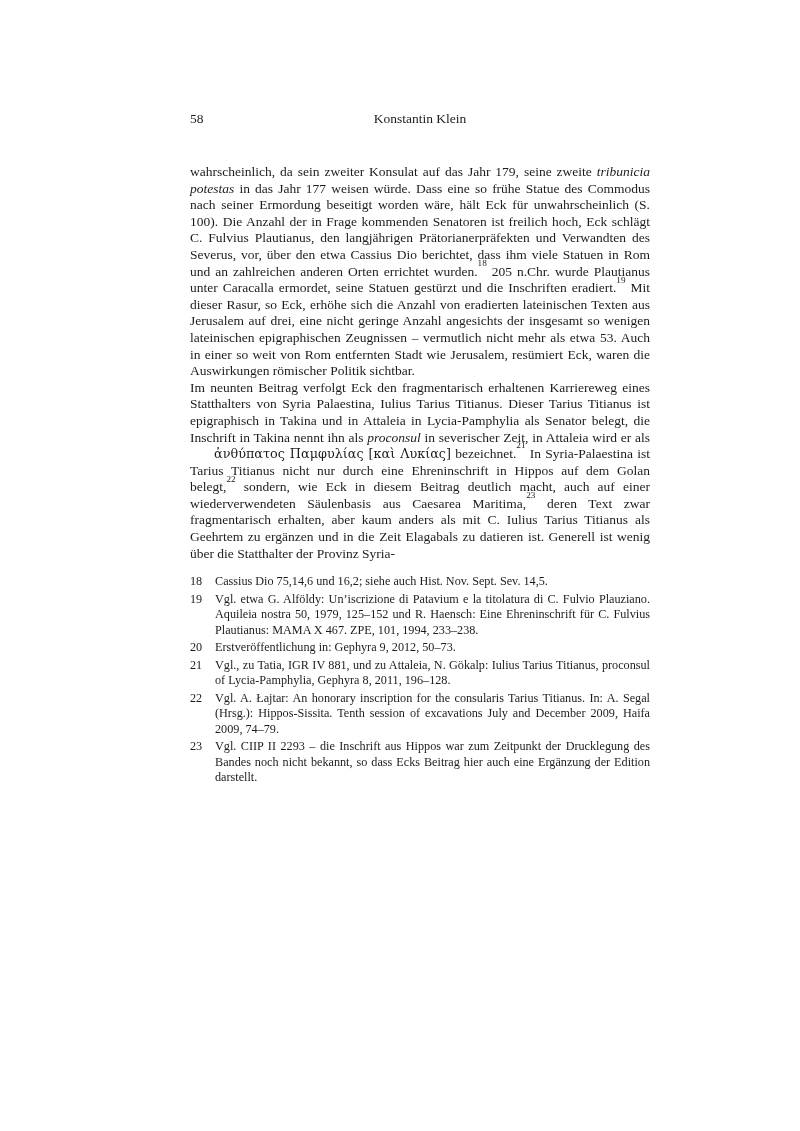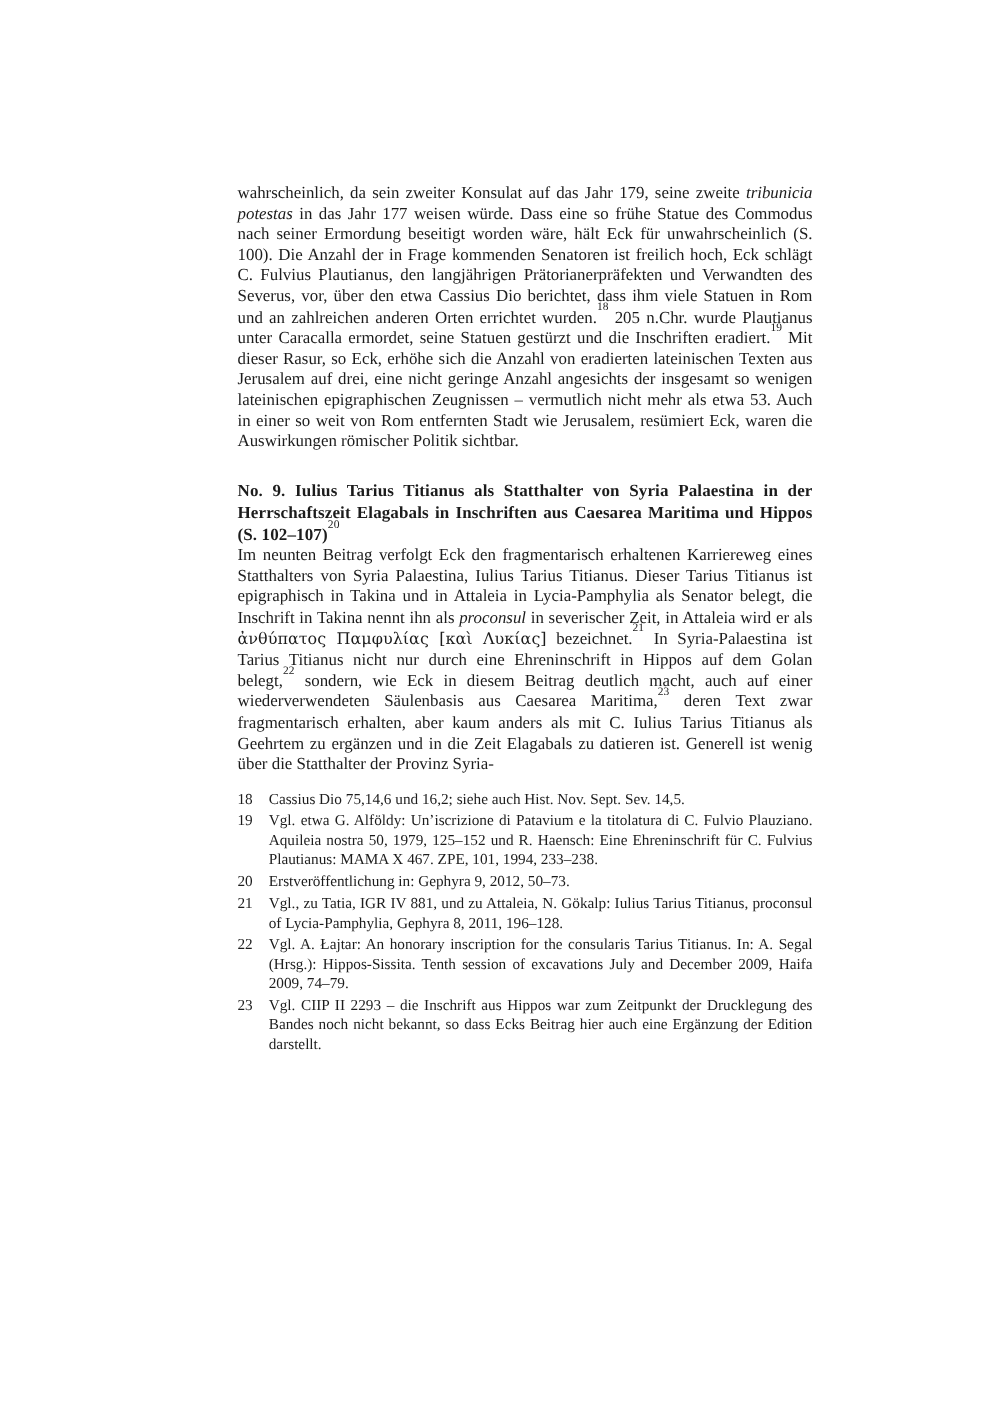--- a/index.html
+++ b/index.html
@@ -68,20 +68,21 @@
     line-height: 0;
     position: relative;
     top: -0.45em;
   }
   em {
     font-style: italic;
   }
   .greek {
     font-family: "DejaVu Serif", serif;
     font-size: 12.8px;
+    margin-left: 24px;
   }
   .footnotes {
     margin-top: 12px;
     font-size: 12.2px;
     line-height: 15.5px;
   }
   .footnote {
     display: flex;
     margin-bottom: 2px;
   }
@@ -95,24 +96,27 @@
     hyphens: auto;
     -webkit-hyphens: auto;
   }
 </style>
 </head>
 <body>
 
 <div class="page">
   <div class="text-block">
 
+    <div class="running-head">
+      <span class="page-number">58</span>
+      <div class="running-title">Konstantin Klein</div>
+    </div>
 
     <p class="body-para para-first"><span>wahrscheinlich, da sein zweiter Konsulat auf das Jahr 179, seine zweite </span><em>tribunicia potestas</em><span> in das Jahr 177 weisen würde. Dass eine so frühe Statue des Commodus nach seiner Ermordung beseitigt worden wäre, hält Eck für unwahrscheinlich (S. 100). Die Anzahl der in Frage kommenden Senatoren ist freilich hoch, Eck schlägt C. Fulvius Plautianus, den langjährigen Prätorianerpräfekten und Verwandten des Severus, vor, über den etwa Cassius Dio berichtet, dass ihm viele Statuen in Rom und an zahlreichen anderen Orten errichtet wurden.</span><sup class="sup">18</sup><span> 205 n.Chr. wurde Plautianus unter Caracalla ermordet, seine Statuen gestürzt und die Inschriften eradiert.</span><sup class="sup">19</sup><span> Mit dieser Rasur, so Eck, erhöhe sich die Anzahl von eradierten lateinischen Texten aus Jerusalem auf drei, eine nicht geringe Anzahl angesichts der insgesamt so wenigen lateinischen epigraphischen Zeugnissen – vermutlich nicht mehr als etwa 53. Auch in einer so weit von Rom entfernten Stadt wie Jerusalem, resümiert Eck, waren die Auswirkungen römischer Politik sichtbar.</span></p>
 
-    <h2 class="section-heading"><span>No. 9. Iulius Tarius Titianus als Statthalter von Syria Palaestina in der Herrschaftszeit Elagabals in Inschriften aus Caesarea Maritima und Hippos (S. 102–107)</span><sup class="sup">20</sup></h2>
 
     <p class="body-para"><span>Im neunten Beitrag verfolgt Eck den fragmentarisch erhaltenen Karriereweg eines Statthalters von Syria Palaestina, Iulius Tarius Titianus. Dieser Tarius Titianus ist epigraphisch in Takina und in Attaleia in Lycia-Pamphylia als Senator belegt, die Inschrift in Takina nennt ihn als </span><em>proconsul</em><span> in severischer Zeit, in Attaleia wird er als </span><span class="greek">ἀνθύπατος Παμφυλίας [καὶ Λυκίας]</span><span> bezeichnet.</span><sup class="sup">21</sup><span> In Syria-Palaestina ist Tarius Titianus nicht nur durch eine Ehreninschrift in Hippos auf dem Golan belegt,</span><sup class="sup">22</sup><span> sondern, wie Eck in diesem Beitrag deutlich macht, auch auf einer wiederverwendeten Säulenbasis aus Caesarea Maritima,</span><sup class="sup">23</sup><span> deren Text zwar fragmentarisch erhalten, aber kaum anders als mit C. Iulius Tarius Titianus als Geehrtem zu ergänzen und in die Zeit Elagabals zu datieren ist. Generell ist wenig über die Statthalter der Provinz Syria-</span></p>
 
     <div class="footnotes">
       <div class="footnote">
           <span class="fn-num">18</span>
           <span class="fn-text">Cassius Dio 75,14,6 und 16,2; siehe auch Hist. Nov. Sept. Sev. 14,5.</span>
         </div>
       <div class="footnote">
           <span class="fn-num">19</span>

